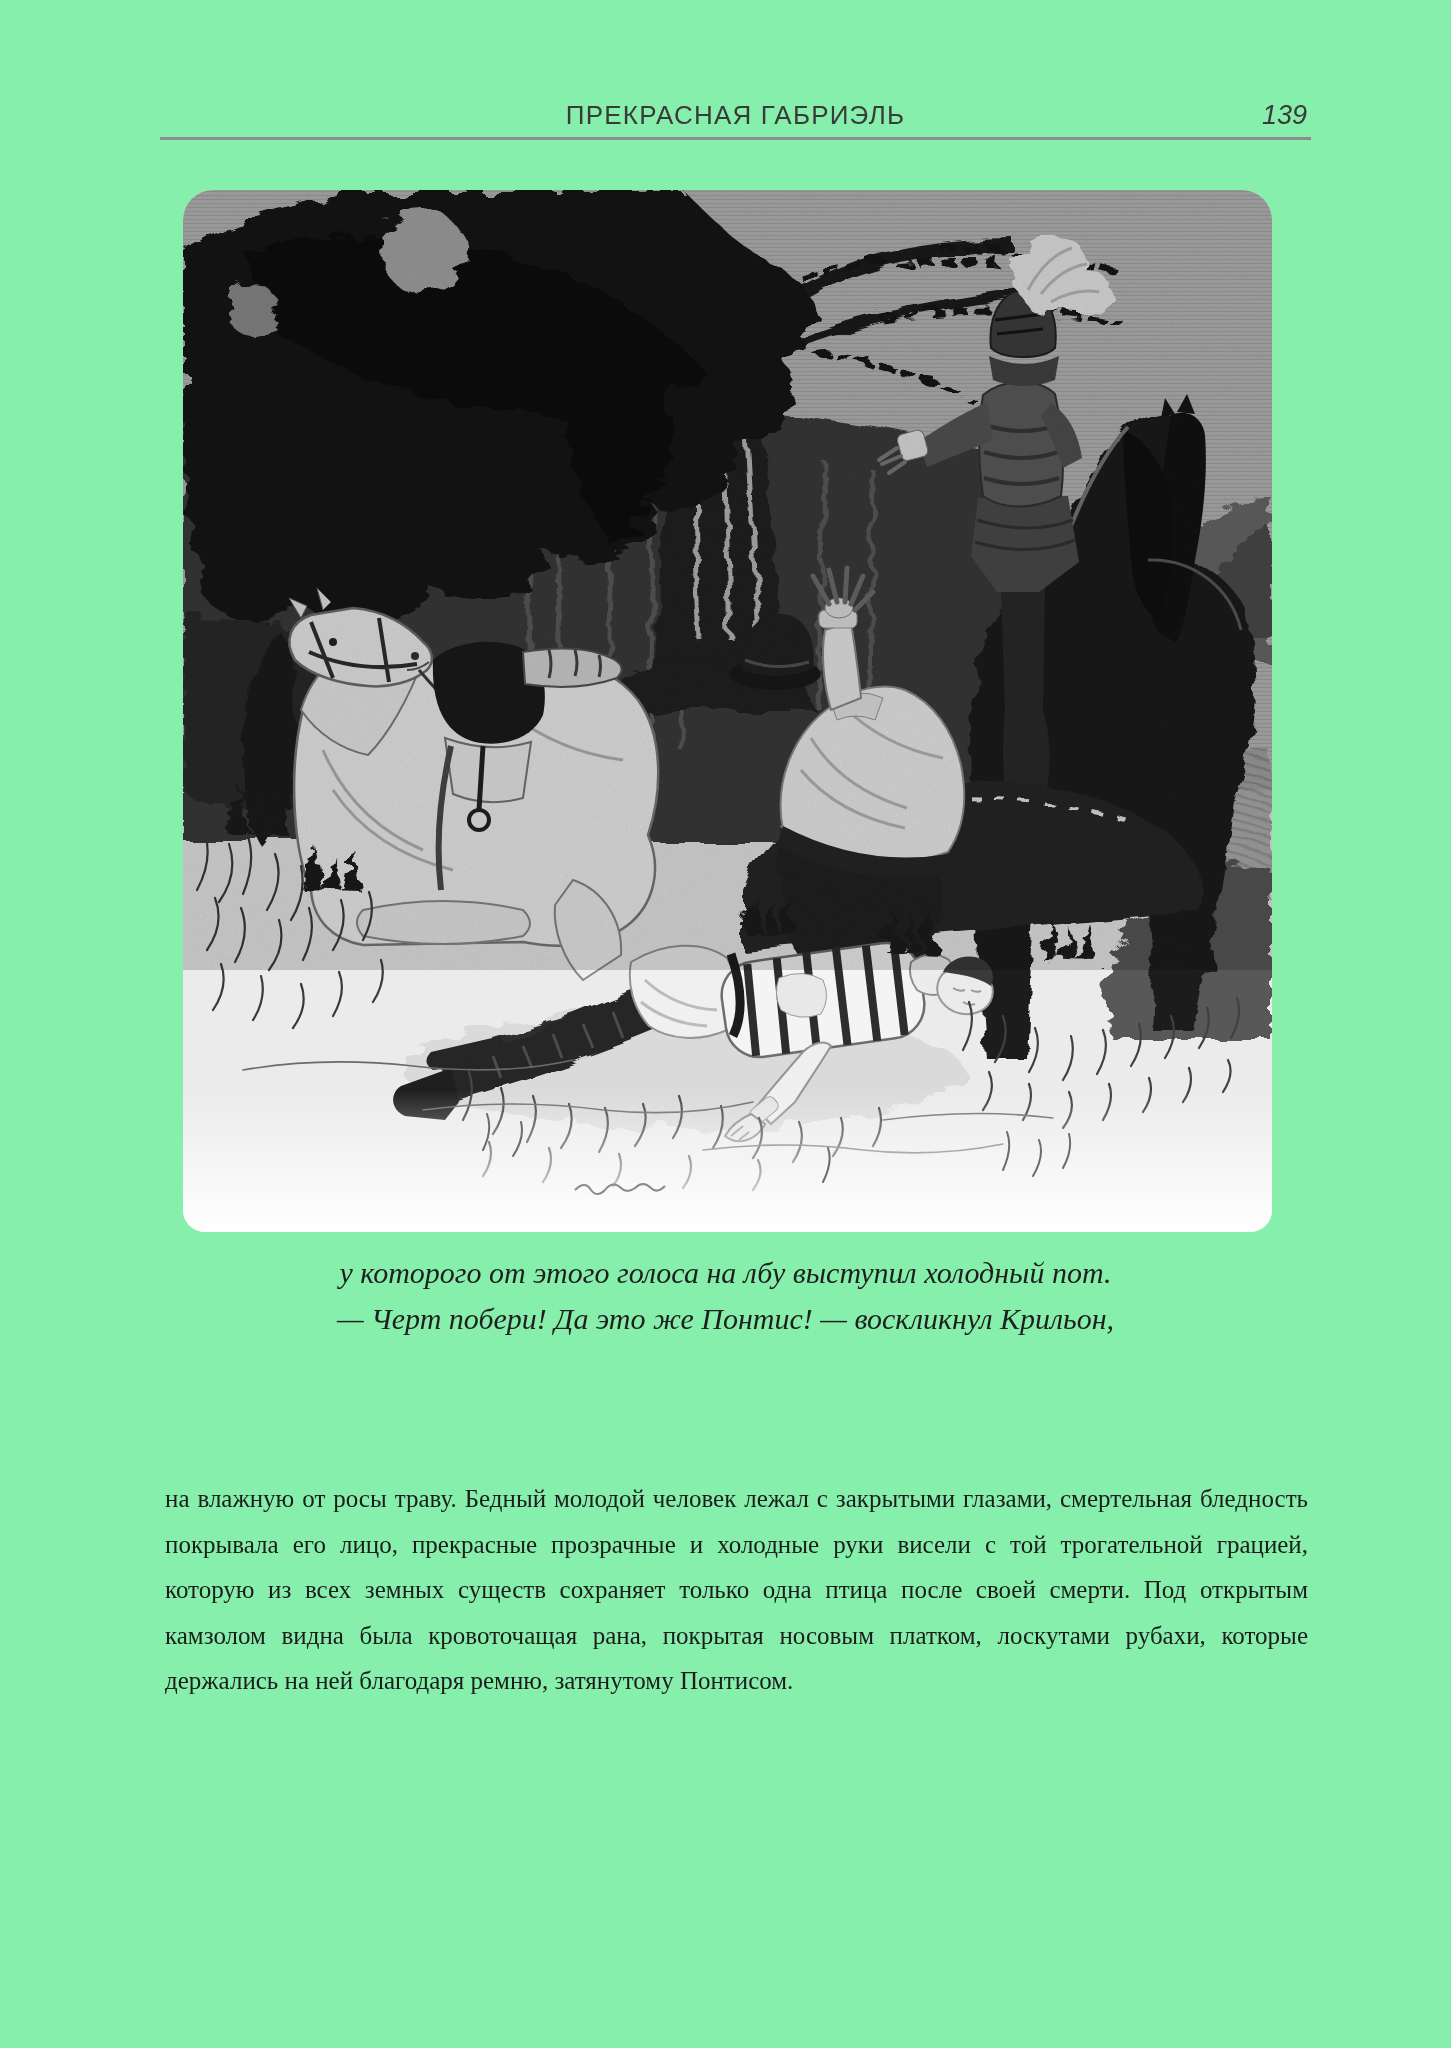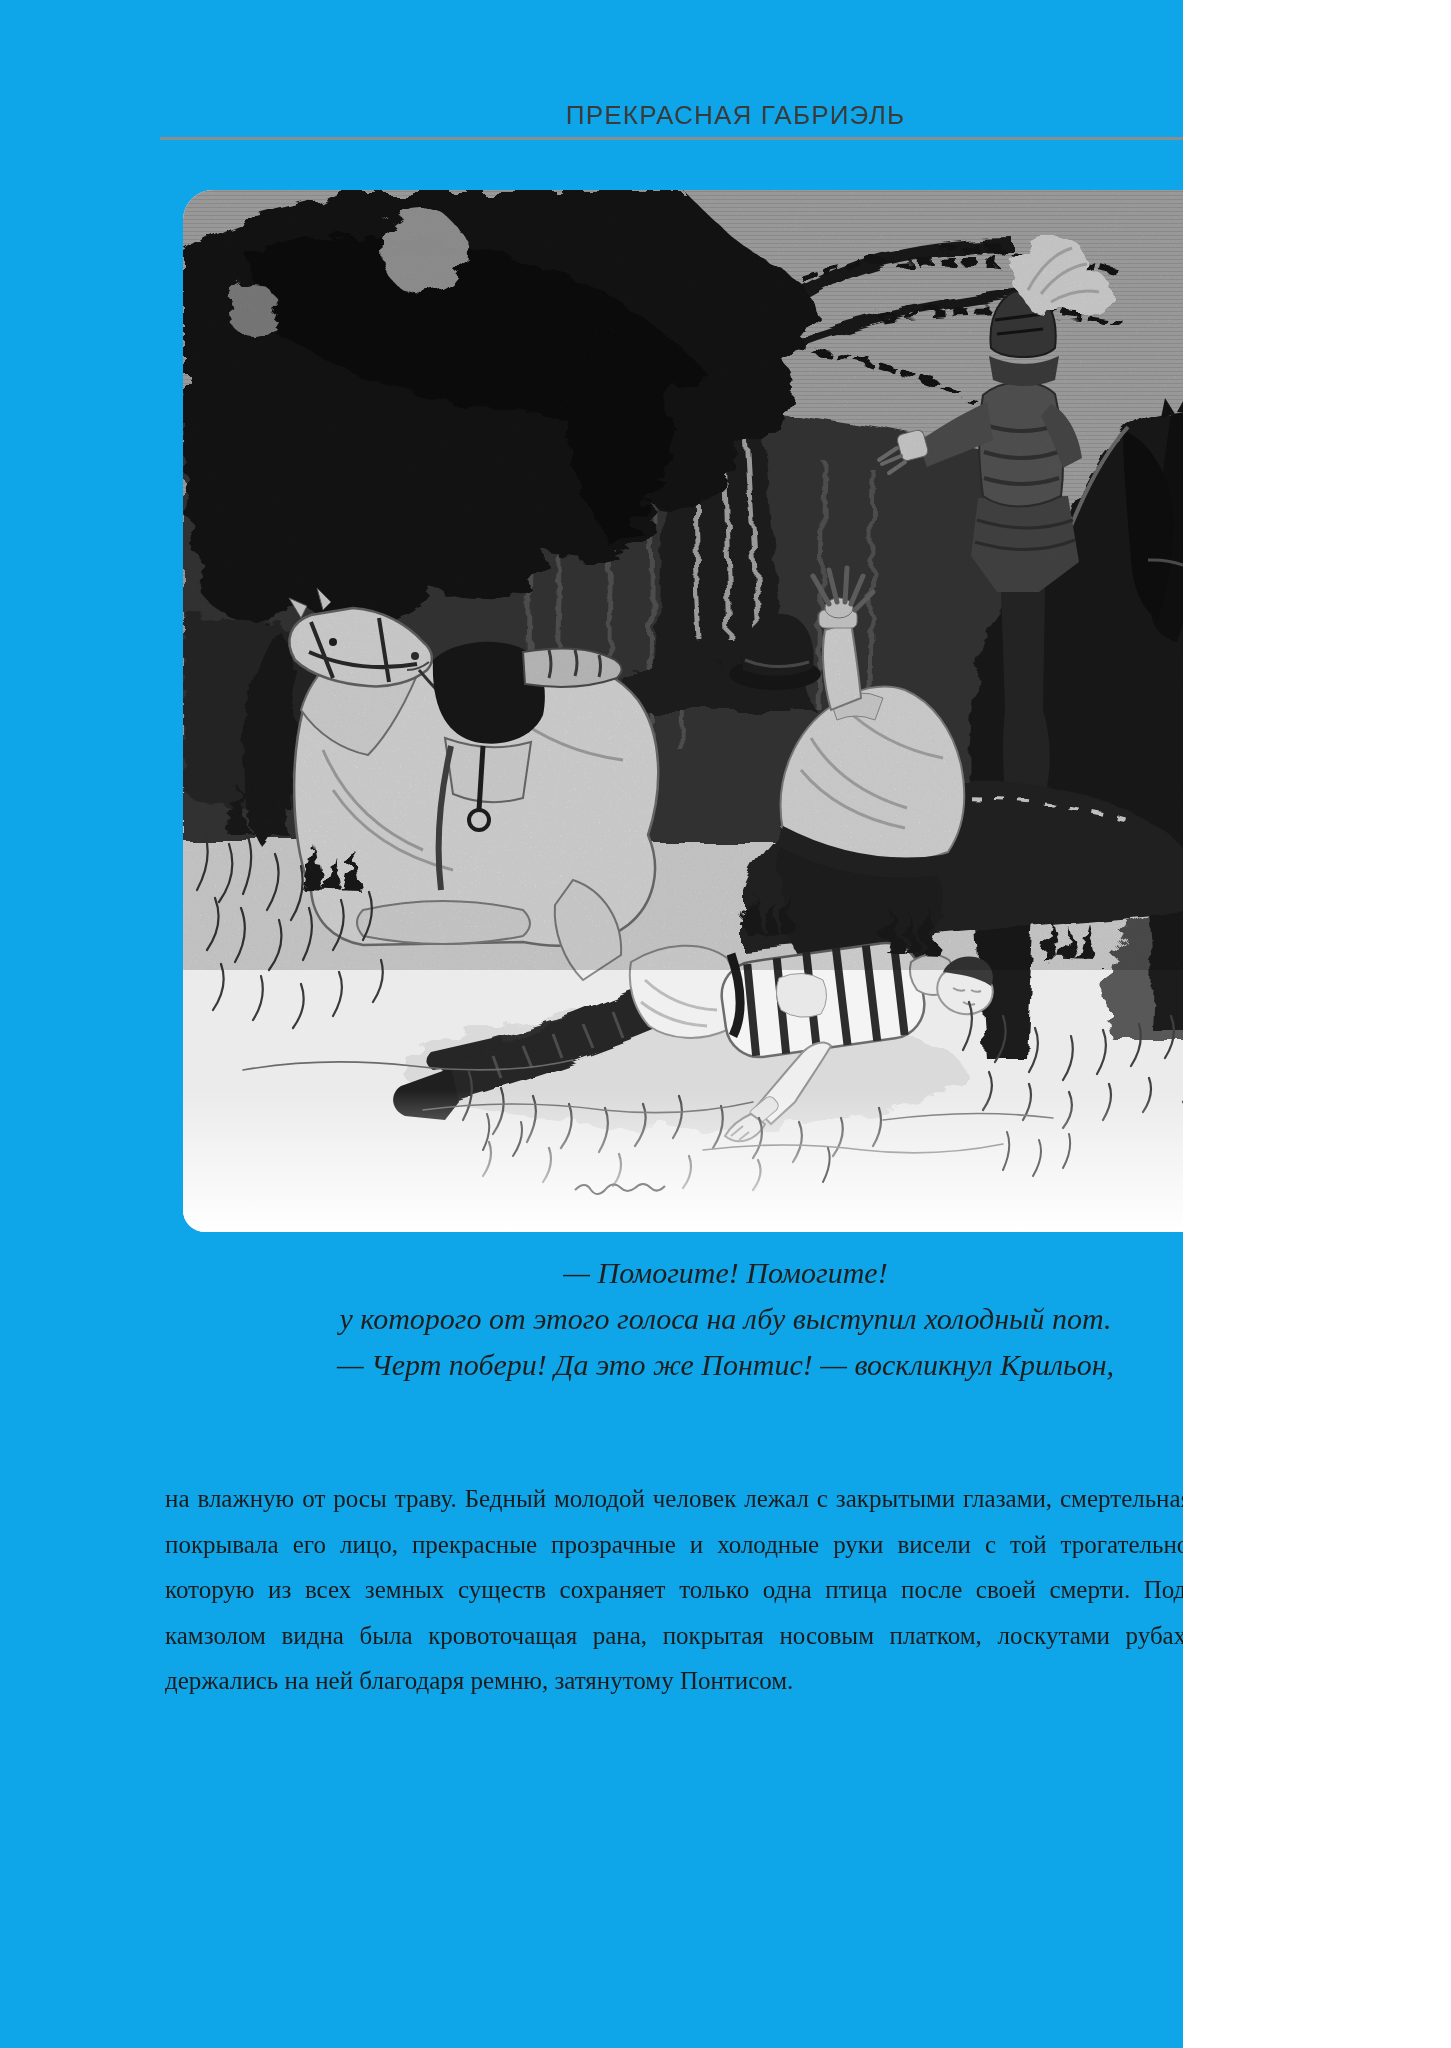--- a/index.html
+++ b/index.html
@@ -1,16 +1,16 @@
 <!DOCTYPE html>
 <html><head>
 <meta charset="utf-8">
 <style>
   html,body{margin:0;padding:0;background:#ffffff;}
-  .page{position:relative;width:1183px;height:2048px;background:#0ea5e9;
+  .page{position:relative;width:1451px;height:2048px;background:#86efac;
         font-family:"Liberation Serif",serif;color:#1d1d1d;overflow:hidden;}
 
   
   .running-head{position:absolute;left:160px;top:100px;width:1151px;height:34px;}
   .rh-title{position:absolute;left:0;right:0;top:0;text-align:center;
             font-family:"Liberation Sans",sans-serif;font-size:26px;line-height:30px;
             letter-spacing:1.2px;color:#3a3a3a;}
   .rh-page{position:absolute;right:4px;top:0;font-family:"Liberation Sans",sans-serif;
            font-size:27px;line-height:30px;color:#3a3a3a;font-style:italic;}
   .rule{position:absolute;left:160px;top:137px;width:1151px;height:3px;background:#8d8d8d;}
@@ -239,21 +239,20 @@
 
       <rect x="0" y="900" width="1089" height="142" fill="url(#fade)"></rect>
       <path stroke="#6b6b6b" stroke-width="2" fill="none" stroke-linecap="round" d="M300,960 q10,-20 4,-36 M330,966 q12,-18 8,-34 M820,980 q10,-22 4,-38 M850,986 q12,-20 6,-36 M880,978 q10,-18 6,-34 M640,992 q10,-20 5,-34"></path>
       <path stroke="#8a8a8a" stroke-width="2" fill="none" d="M392,1000 q10,-10 16,0 q6,8 14,0 q8,-10 16,-2 q6,6 14,0 q8,-8 16,0 q6,6 14,-2"></path>
 
       <rect x="0" y="0" width="1089" height="780" filter="url(#grainF)" opacity="0.18" style="mix-blend-mode:multiply"></rect>
     </svg>
   </figure>
 
   <div class="caption">
-    <div>— Помогите! Помогите!</div>
     <div>у которого от этого голоса на лбу выступил холодный пот.</div>
     <div>— Черт побери! Да это же Понтис! — воскликнул Крильон,</div>
   </div>
 
   <main class="body-text">
     <p class="para">на влажную от росы траву. Бедный молодой человек лежал с закрытыми глазами, смертельная бледность покрывала его лицо, прекрасные прозрачные и холодные руки висели с той трогательной грацией, которую из всех земных существ сохраняет только одна птица после своей смерти. Под открытым камзолом видна была кровоточащая рана, покрытая носовым платком, лоскутами рубахи, которые держались на ней благодаря ремню, затянутому Понтисом.</p>
   </main>
 
 </div>
 

